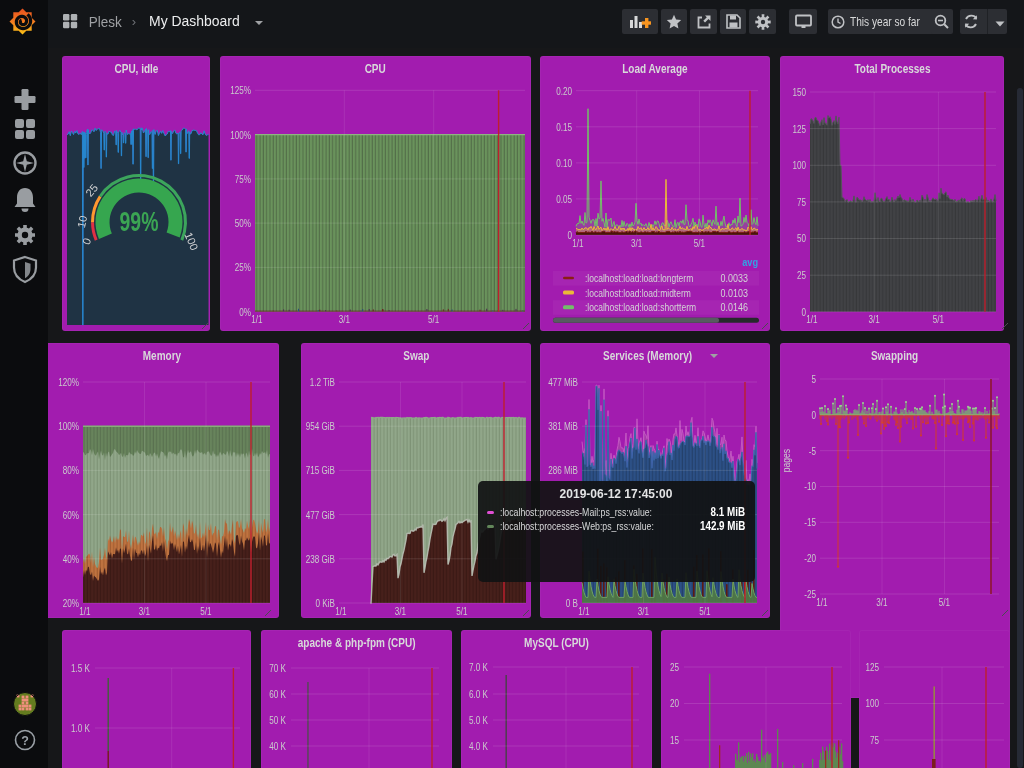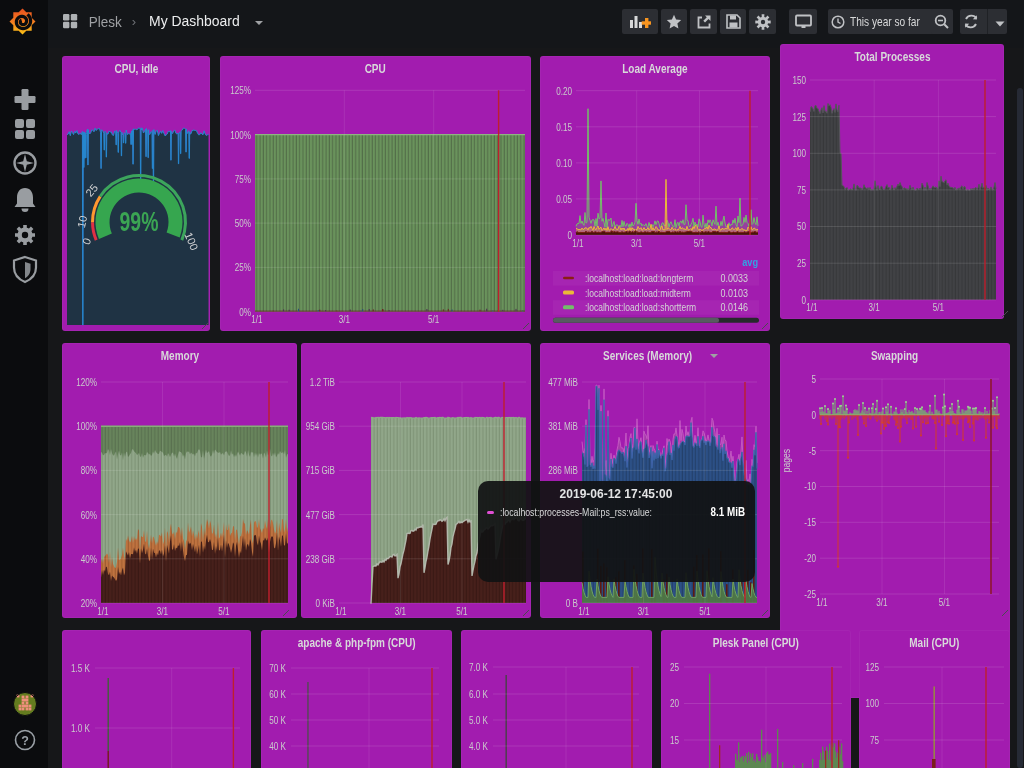--- a/index.html
+++ b/index.html
@@ -3,21 +3,21 @@
 *{margin:0;padding:0;box-sizing:border-box}
 body{width:1024px;height:768px;background:#161719;overflow:hidden;font-family:"Liberation Sans",sans-serif;position:relative}
 #side{position:absolute;left:0;top:0;width:48px;height:768px;background:#0b0c0e;z-index:5}
 #nav{position:absolute;left:48px;top:0;right:0;height:48px;background:#141619}
 .panel{position:absolute;background:#a21caf;border:1px solid rgba(255,255,255,0.04);border-radius:3px}
 .ptitle{position:absolute;top:0;left:0;right:0;height:26px;line-height:25px;text-align:center;font-size:12.5px;font-weight:bold;color:#d8d9da;z-index:2;white-space:nowrap}
 .ts{display:inline-block;transform:scaleX(0.8)}
 .nbtn{display:inline-flex;align-items:center;justify-content:center;height:25px;background:#2c2e33;border-radius:2px;vertical-align:top}
 .nbtn svg{flex:none}
 #crumb{position:absolute;left:62px;top:12px;display:flex;align-items:center;color:#9fa1a4;font-size:15px}
-#tooltip{position:absolute;left:478px;top:481px;width:277px;height:101px;background:rgba(17,18,19,0.93);border-radius:10px;z-index:30;padding:6px 9px 6px 8px;color:#d8d9da}
+#tooltip{position:absolute;left:478px;top:481px;width:277px;height:101px;background:rgba(17,18,19,0.93);border-radius:5px;z-index:30;padding:6px 9px 6px 8px;color:#d8d9da}
 #tooltip .tt{text-align:center;font-weight:bold;font-size:12px;color:#e3e4e5;margin-bottom:4px}
 #tooltip .row{position:relative;font-size:11.5px;height:14.2px;white-space:nowrap;line-height:14.2px}
 #tooltip .sw{position:absolute;left:1px;top:5.5px;width:7px;height:3px;border-radius:1.5px}
 #tooltip .lb{position:absolute;left:14px;top:0;transform:scaleX(0.76);transform-origin:0 50%}
 #tooltip .vl{position:absolute;right:1px;top:0;font-weight:bold;font-size:12px;color:#fff;transform:scaleX(0.82);transform-origin:100% 50%}
 #vsb{position:absolute;right:1px;top:88px;width:6px;height:680px;background:#343a4d;border-radius:3px;opacity:0.55;z-index:6}
 </style></head><body>
 
 <div id="side">
 <svg width="48" height="768" viewBox="0 0 48 768" style="color:#999da1">
@@ -356,21 +356,21 @@
       <text x="207.0" y="239.9" text-anchor="end" font-size="11.5" fill="#d3d4d6" transform="translate(207.0 0) scale(0.78 1) translate(-207.0 0)">0.0103</text>
       <rect x="12" y="243.2" width="206" height="14.6" fill="rgba(255,255,255,0.045)"></rect>
       <rect x="22" y="248.2" width="11" height="4" rx="1.5" fill="#73bf69"></rect>
       <text x="44.0" y="254.5" text-anchor="start" font-size="11.5" fill="#d3d4d6" transform="translate(44.0 0) scale(0.74 1) translate(-44.0 0)">:localhost:load:load:shortterm</text>
       <text x="207.0" y="254.5" text-anchor="end" font-size="11.5" fill="#d3d4d6" transform="translate(207.0 0) scale(0.78 1) translate(-207.0 0)">0.0146</text>
       <rect x="12" y="260.8" width="206" height="5" rx="2.5" fill="#27292c"></rect>
       <rect x="12" y="260.8" width="166" height="5" rx="2.5" fill="#585b60"></rect>
 <line x1="221" y1="272" x2="227" y2="266" stroke="#4a4c50" stroke-width="1"></line>
 </svg>
   </div>
-<div class="panel" style="left:780px;top:44px;width:224px;height:275px">
+<div class="panel" style="left:780px;top:56px;width:224px;height:275px">
 <div class="ptitle"><span class="ts">Total Processes</span></div>
 <svg width="230" height="275" viewBox="0 0 230 275" style="position:absolute;left:0;top:0">
 <defs>
 <pattern id="sgrn" width="3.3" height="4" patternUnits="userSpaceOnUse">
  <rect width="3.3" height="4" fill="#536e49"></rect>
           <rect width="2.2" height="4" fill="#6a935c"></rect>
 </pattern>
 <pattern id="sage" width="3.3" height="4" patternUnits="userSpaceOnUse">
  <rect width="3.3" height="4" fill="#7e9376"></rect>
           <rect width="2.2" height="4" fill="#91a78a"></rect>
@@ -414,21 +414,21 @@
       <text x="25.0" y="258.8" text-anchor="end" font-size="11" fill="#c9cacc" transform="translate(25.0 0) scale(0.74 1) translate(-25.0 0)">0</text>
       <line x1="93.2" x2="93.2" y1="35.0" y2="254.8" stroke="rgba(255,255,255,0.09)" stroke-width="1"></line>
       <line x1="157.4" x2="157.4" y1="35.0" y2="254.8" stroke="rgba(255,255,255,0.09)" stroke-width="1"></line>
       <line x1="204.0" x2="204.0" y1="35.0" y2="254.8" stroke="#bf1f2d" stroke-width="1.4"></line>
       <text x="31.0" y="266.5" text-anchor="middle" font-size="11" fill="#c9cacc" transform="translate(31.0 0) scale(0.74 1) translate(-31.0 0)">1/1</text>
       <text x="93.2" y="266.5" text-anchor="middle" font-size="11" fill="#c9cacc" transform="translate(93.2 0) scale(0.74 1) translate(-93.2 0)">3/1</text>
       <text x="157.4" y="266.5" text-anchor="middle" font-size="11" fill="#c9cacc" transform="translate(157.4 0) scale(0.74 1) translate(-157.4 0)">5/1</text>
 <line x1="221" y1="272" x2="227" y2="266" stroke="#4a4c50" stroke-width="1"></line>
 </svg>
   </div>
-<div class="panel" style="left:62px;top:343px;width:235px;height:275px">
+<div class="panel" style="left:44px;top:343px;width:235px;height:275px">
 <div class="ptitle"><span class="ts">Memory</span></div>
 <svg width="229" height="275" viewBox="0 0 229 275" style="position:absolute;left:0;top:0">
 <defs>
 <pattern id="sgrn" width="3.3" height="4" patternUnits="userSpaceOnUse">
  <rect width="3.3" height="4" fill="#536e49"></rect>
           <rect width="2.2" height="4" fill="#6a935c"></rect>
 </pattern>
 <pattern id="sage" width="3.3" height="4" patternUnits="userSpaceOnUse">
  <rect width="3.3" height="4" fill="#7e9376"></rect>
           <rect width="2.2" height="4" fill="#91a78a"></rect>
@@ -474,20 +474,21 @@
       <line x1="99.5" x2="99.5" y1="38.0" y2="259.0" stroke="rgba(255,255,255,0.09)" stroke-width="1"></line>
       <line x1="161.0" x2="161.0" y1="38.0" y2="259.0" stroke="rgba(255,255,255,0.09)" stroke-width="1"></line>
       <line x1="206.0" x2="206.0" y1="38.0" y2="259.0" stroke="#bf1f2d" stroke-width="1.4"></line>
       <text x="40.0" y="271.0" text-anchor="middle" font-size="11" fill="#c9cacc" transform="translate(40.0 0) scale(0.74 1) translate(-40.0 0)">1/1</text>
       <text x="99.5" y="271.0" text-anchor="middle" font-size="11" fill="#c9cacc" transform="translate(99.5 0) scale(0.74 1) translate(-99.5 0)">3/1</text>
       <text x="161.0" y="271.0" text-anchor="middle" font-size="11" fill="#c9cacc" transform="translate(161.0 0) scale(0.74 1) translate(-161.0 0)">5/1</text>
 <line x1="220" y1="272" x2="226" y2="266" stroke="#4a4c50" stroke-width="1"></line>
 </svg>
   </div>
 <div class="panel" style="left:301px;top:343px;width:230px;height:275px">
+<div class="ptitle"><span class="ts">Swap</span></div>
 <svg width="230" height="275" viewBox="0 0 230 275" style="position:absolute;left:0;top:0">
 <defs>
 <pattern id="sgrn" width="3.3" height="4" patternUnits="userSpaceOnUse">
  <rect width="3.3" height="4" fill="#536e49"></rect>
           <rect width="2.2" height="4" fill="#6a935c"></rect>
 </pattern>
 <pattern id="sage" width="3.3" height="4" patternUnits="userSpaceOnUse">
  <rect width="3.3" height="4" fill="#7e9376"></rect>
           <rect width="2.2" height="4" fill="#91a78a"></rect>
 </pattern>
@@ -1233,20 +1234,21 @@
       <line x1="29" x2="177" y1="89.0" y2="89.0" stroke="rgba(255,255,255,0.12)" stroke-width="1"></line>
       <text x="24.0" y="93.0" text-anchor="end" font-size="11" fill="#c9cacc" transform="translate(24.0 0) scale(0.74 1) translate(-24.0 0)">50 K</text>
       <line x1="29" x2="177" y1="115.0" y2="115.0" stroke="rgba(255,255,255,0.12)" stroke-width="1"></line>
       <text x="24.0" y="119.0" text-anchor="end" font-size="11" fill="#c9cacc" transform="translate(24.0 0) scale(0.74 1) translate(-24.0 0)">40 K</text>
       <line x1="107.0" x2="107.0" y1="37.0" y2="138.5" stroke="rgba(255,255,255,0.09)" stroke-width="1"></line>
       <line x1="170.0" x2="170.0" y1="37.0" y2="138.5" stroke="#bf1f2d" stroke-width="1.4"></line>
 <line x1="182" y1="272" x2="188" y2="266" stroke="#4a4c50" stroke-width="1"></line>
 </svg>
   </div>
 <div class="panel" style="left:461px;top:630px;width:191px;height:275px">
+<div class="ptitle"><span class="ts">MySQL (CPU)</span></div>
 <svg width="191" height="275" viewBox="0 0 191 275" style="position:absolute;left:0;top:0">
 <defs>
 <pattern id="sgrn" width="3.3" height="4" patternUnits="userSpaceOnUse">
  <rect width="3.3" height="4" fill="#536e49"></rect>
           <rect width="2.2" height="4" fill="#6a935c"></rect>
 </pattern>
 <pattern id="sage" width="3.3" height="4" patternUnits="userSpaceOnUse">
  <rect width="3.3" height="4" fill="#7e9376"></rect>
           <rect width="2.2" height="4" fill="#91a78a"></rect>
 </pattern>
@@ -1279,21 +1281,20 @@
       <line x1="31" x2="177" y1="89.0" y2="89.0" stroke="rgba(255,255,255,0.12)" stroke-width="1"></line>
       <text x="26.0" y="93.0" text-anchor="end" font-size="11" fill="#c9cacc" transform="translate(26.0 0) scale(0.74 1) translate(-26.0 0)">5.0 K</text>
       <line x1="31" x2="177" y1="115.0" y2="115.0" stroke="rgba(255,255,255,0.12)" stroke-width="1"></line>
       <text x="26.0" y="119.0" text-anchor="end" font-size="11" fill="#c9cacc" transform="translate(26.0 0) scale(0.74 1) translate(-26.0 0)">4.0 K</text>
       <line x1="104.0" x2="104.0" y1="36.0" y2="138.5" stroke="rgba(255,255,255,0.09)" stroke-width="1"></line>
       <line x1="170.0" x2="170.0" y1="36.0" y2="138.5" stroke="#bf1f2d" stroke-width="1.4"></line>
 <line x1="182" y1="272" x2="188" y2="266" stroke="#4a4c50" stroke-width="1"></line>
 </svg>
   </div>
 <div class="panel" style="left:661px;top:630px;width:190px;height:275px">
-<div class="ptitle"><span class="ts">Plesk Panel (CPU)</span></div>
 <svg width="190" height="275" viewBox="0 0 190 275" style="position:absolute;left:0;top:0">
 <defs>
 <pattern id="sgrn" width="3.3" height="4" patternUnits="userSpaceOnUse">
  <rect width="3.3" height="4" fill="#536e49"></rect>
           <rect width="2.2" height="4" fill="#6a935c"></rect>
 </pattern>
 <pattern id="sage" width="3.3" height="4" patternUnits="userSpaceOnUse">
  <rect width="3.3" height="4" fill="#7e9376"></rect>
           <rect width="2.2" height="4" fill="#91a78a"></rect>
 </pattern>
@@ -1394,21 +1395,20 @@
       <line x1="22" x2="180" y1="72.5" y2="72.5" stroke="rgba(255,255,255,0.12)" stroke-width="1"></line>
       <text x="17.0" y="76.5" text-anchor="end" font-size="11" fill="#c9cacc" transform="translate(17.0 0) scale(0.74 1) translate(-17.0 0)">20</text>
       <line x1="22" x2="180" y1="109.0" y2="109.0" stroke="rgba(255,255,255,0.12)" stroke-width="1"></line>
       <text x="17.0" y="113.0" text-anchor="end" font-size="11" fill="#c9cacc" transform="translate(17.0 0) scale(0.74 1) translate(-17.0 0)">15</text>
       <line x1="104.0" x2="104.0" y1="36.0" y2="138.5" stroke="rgba(255,255,255,0.09)" stroke-width="1"></line>
       <line x1="170.0" x2="170.0" y1="36.0" y2="138.5" stroke="#bf1f2d" stroke-width="1.4"></line>
 <line x1="181" y1="272" x2="187" y2="266" stroke="#4a4c50" stroke-width="1"></line>
 </svg>
   </div>
 <div class="panel" style="left:859px;top:630px;width:151px;height:275px">
-<div class="ptitle"><span class="ts">Mail (CPU)</span></div>
 <svg width="151" height="275" viewBox="0 0 151 275" style="position:absolute;left:0;top:0">
 <defs>
 <pattern id="sgrn" width="3.3" height="4" patternUnits="userSpaceOnUse">
  <rect width="3.3" height="4" fill="#536e49"></rect>
           <rect width="2.2" height="4" fill="#6a935c"></rect>
 </pattern>
 <pattern id="sage" width="3.3" height="4" patternUnits="userSpaceOnUse">
  <rect width="3.3" height="4" fill="#7e9376"></rect>
           <rect width="2.2" height="4" fill="#91a78a"></rect>
 </pattern>
@@ -1446,13 +1446,18 @@
 <line x1="142" y1="272" x2="148" y2="266" stroke="#4a4c50" stroke-width="1"></line>
 </svg>
   </div>
 <div id="tooltip">
     <div class="tt">2019-06-12 17:45:00</div>
     <div class="row">
       <span class="sw" style="background:#e04fd4"></span>
       <span class="lb">:localhost:processes-Mail:ps_rss:value:</span>
       <span class="vl">8.1 MiB</span>
     </div>
+    <div class="row">
+      <span class="sw" style="background:#62875a"></span>
+      <span class="lb">:localhost:processes-Web:ps_rss:value:</span>
+      <span class="vl">142.9 MiB</span>
+    </div>
   </div>
 <div id="vsb"></div>
 </body></html>

